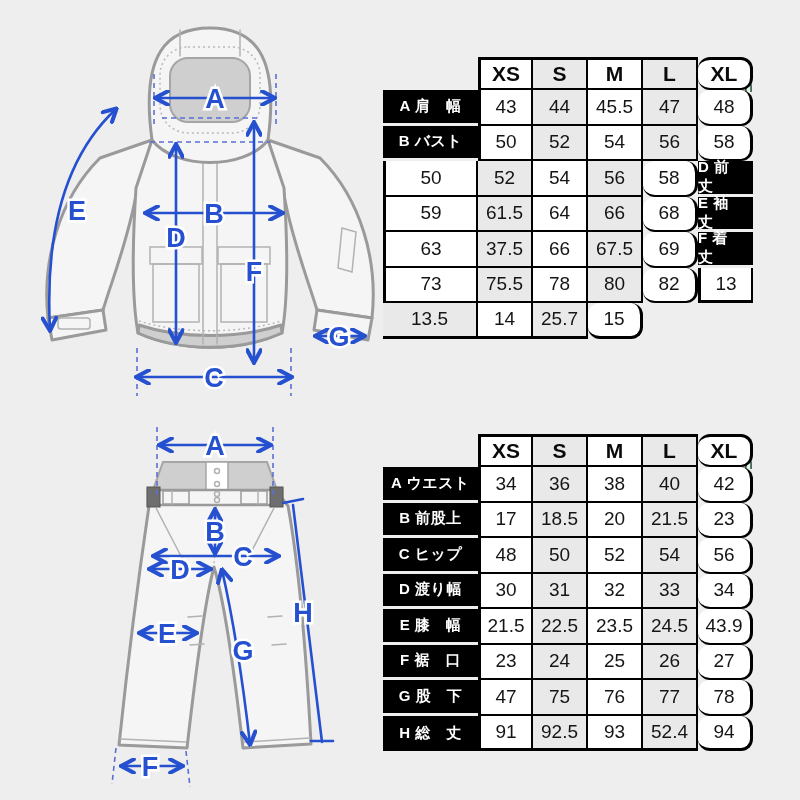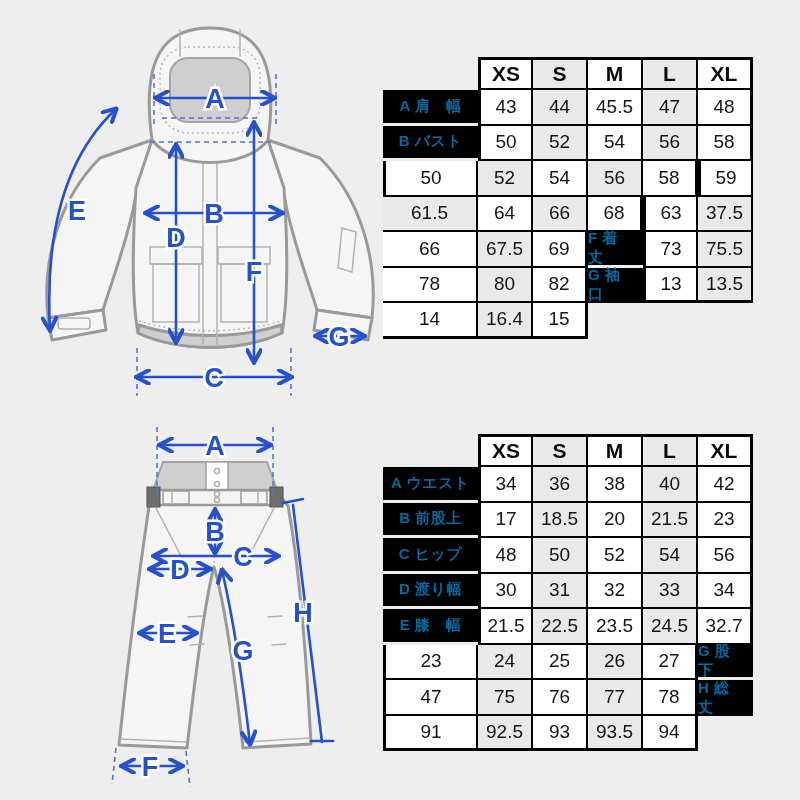--- a/index.html
+++ b/index.html
@@ -34,25 +34,25 @@
     background:#ffffff;display:flex;align-items:center;justify-content:center;
     font-size:21px;font-weight:700;color:#0a0a0a;box-sizing:border-box;
     border-top:3px solid #000;border-bottom:2px solid #000;border-right:2px solid #000;
   }
   .dcell{
     background:#ffffff;display:flex;align-items:center;justify-content:center;
     font-size:19px;color:#151515;box-sizing:border-box;
     border-right:2px solid #000;border-bottom:2px solid #000;
   }
   .col-first{border-left:3px solid #000;}
-  .col-last{border-right:3px solid #000 !important;}
+  .col-last{border-right:3px solid #000 !important;border-radius:12px;}
   .row-last{border-bottom:3px solid #000 !important;}
   .shade{background:#e9e9e9;}
   .lcell{
-    background:#000000;color:#0369a1;display:flex;align-items:center;justify-content:center;
+    background:#000000;color:#ffffff;display:flex;align-items:center;justify-content:center;
     font-size:15px;font-weight:700;letter-spacing:0.5px;box-sizing:border-box;
     border-bottom:3px solid #eeeeee;
   }
   .lcell.lrow-last{border-bottom:none;}
 
   
   .g3{stroke:#9a9a9a;stroke-width:3;fill:none;stroke-linecap:round;stroke-linejoin:round;}
   .g2{stroke:#a5a5a5;stroke-width:2;fill:none;stroke-linecap:round;}
   .g1{stroke:#b2b2b2;stroke-width:1.5;fill:none;stroke-linecap:round;}
   .gfill{fill:#f5f5f5;}
@@ -192,41 +192,42 @@
       <div class="dcell col-first">50</div>
       <div class="dcell shade">52</div>
       <div class="dcell">54</div>
       <div class="dcell shade">56</div>
       <div class="dcell col-last">58</div>
       <div class="dcell col-first">50</div>
       <div class="dcell shade">52</div>
       <div class="dcell">54</div>
       <div class="dcell shade">56</div>
       <div class="dcell col-last">58</div>
+      <div class="lcell">D 前　丈</div>
       <div class="dcell col-first">59</div>
       <div class="dcell shade">61.5</div>
       <div class="dcell">64</div>
       <div class="dcell shade">66</div>
       <div class="dcell col-last">68</div>
+      <div class="lcell">E 袖　丈</div>
       <div class="dcell col-first">63</div>
       <div class="dcell shade">37.5</div>
       <div class="dcell">66</div>
       <div class="dcell shade">67.5</div>
       <div class="dcell col-last">69</div>
       <div class="lcell">F 着　丈</div>
       <div class="dcell col-first">73</div>
       <div class="dcell shade">75.5</div>
       <div class="dcell">78</div>
       <div class="dcell shade">80</div>
       <div class="dcell col-last">82</div>
-      <div class="lcell lrow-last">G 袖　口</div>
       <div class="dcell col-first row-last">13</div>
       <div class="dcell shade row-last">13.5</div>
       <div class="dcell row-last">14</div>
-      <div class="dcell shade row-last">16.4</div>
+      <div class="dcell shade row-last">25.7</div>
       <div class="dcell col-last row-last">15</div>
     </div>
 
   <div id="cm-bottom" class="cm-label">cm</div>
   <div id="pants-table" class="size-table">
       <div class="corner"></div>
       <div class="hcell col-first">XS</div>
       <div class="hcell shade">S</div>
       <div class="hcell">M</div>
       <div class="hcell shade">L</div>
@@ -253,33 +254,34 @@
       <div class="dcell col-first">30</div>
       <div class="dcell shade">31</div>
       <div class="dcell">32</div>
       <div class="dcell shade">33</div>
       <div class="dcell col-last">34</div>
       <div class="lcell">E 膝　幅</div>
       <div class="dcell col-first">21.5</div>
       <div class="dcell shade">22.5</div>
       <div class="dcell">23.5</div>
       <div class="dcell shade">24.5</div>
-      <div class="dcell col-last">32.7</div>
+      <div class="dcell col-last">43.9</div>
+      <div class="lcell">F 裾　口</div>
       <div class="dcell col-first">23</div>
       <div class="dcell shade">24</div>
       <div class="dcell">25</div>
       <div class="dcell shade">26</div>
       <div class="dcell col-last">27</div>
       <div class="lcell">G 股　下</div>
       <div class="dcell col-first">47</div>
       <div class="dcell shade">75</div>
       <div class="dcell">76</div>
       <div class="dcell shade">77</div>
       <div class="dcell col-last">78</div>
       <div class="lcell lrow-last">H 総　丈</div>
       <div class="dcell col-first row-last">91</div>
       <div class="dcell shade row-last">92.5</div>
       <div class="dcell row-last">93</div>
-      <div class="dcell shade row-last">93.5</div>
+      <div class="dcell shade row-last">52.4</div>
       <div class="dcell col-last row-last">94</div>
     </div>
 
 </div>
 
 </body></html>

